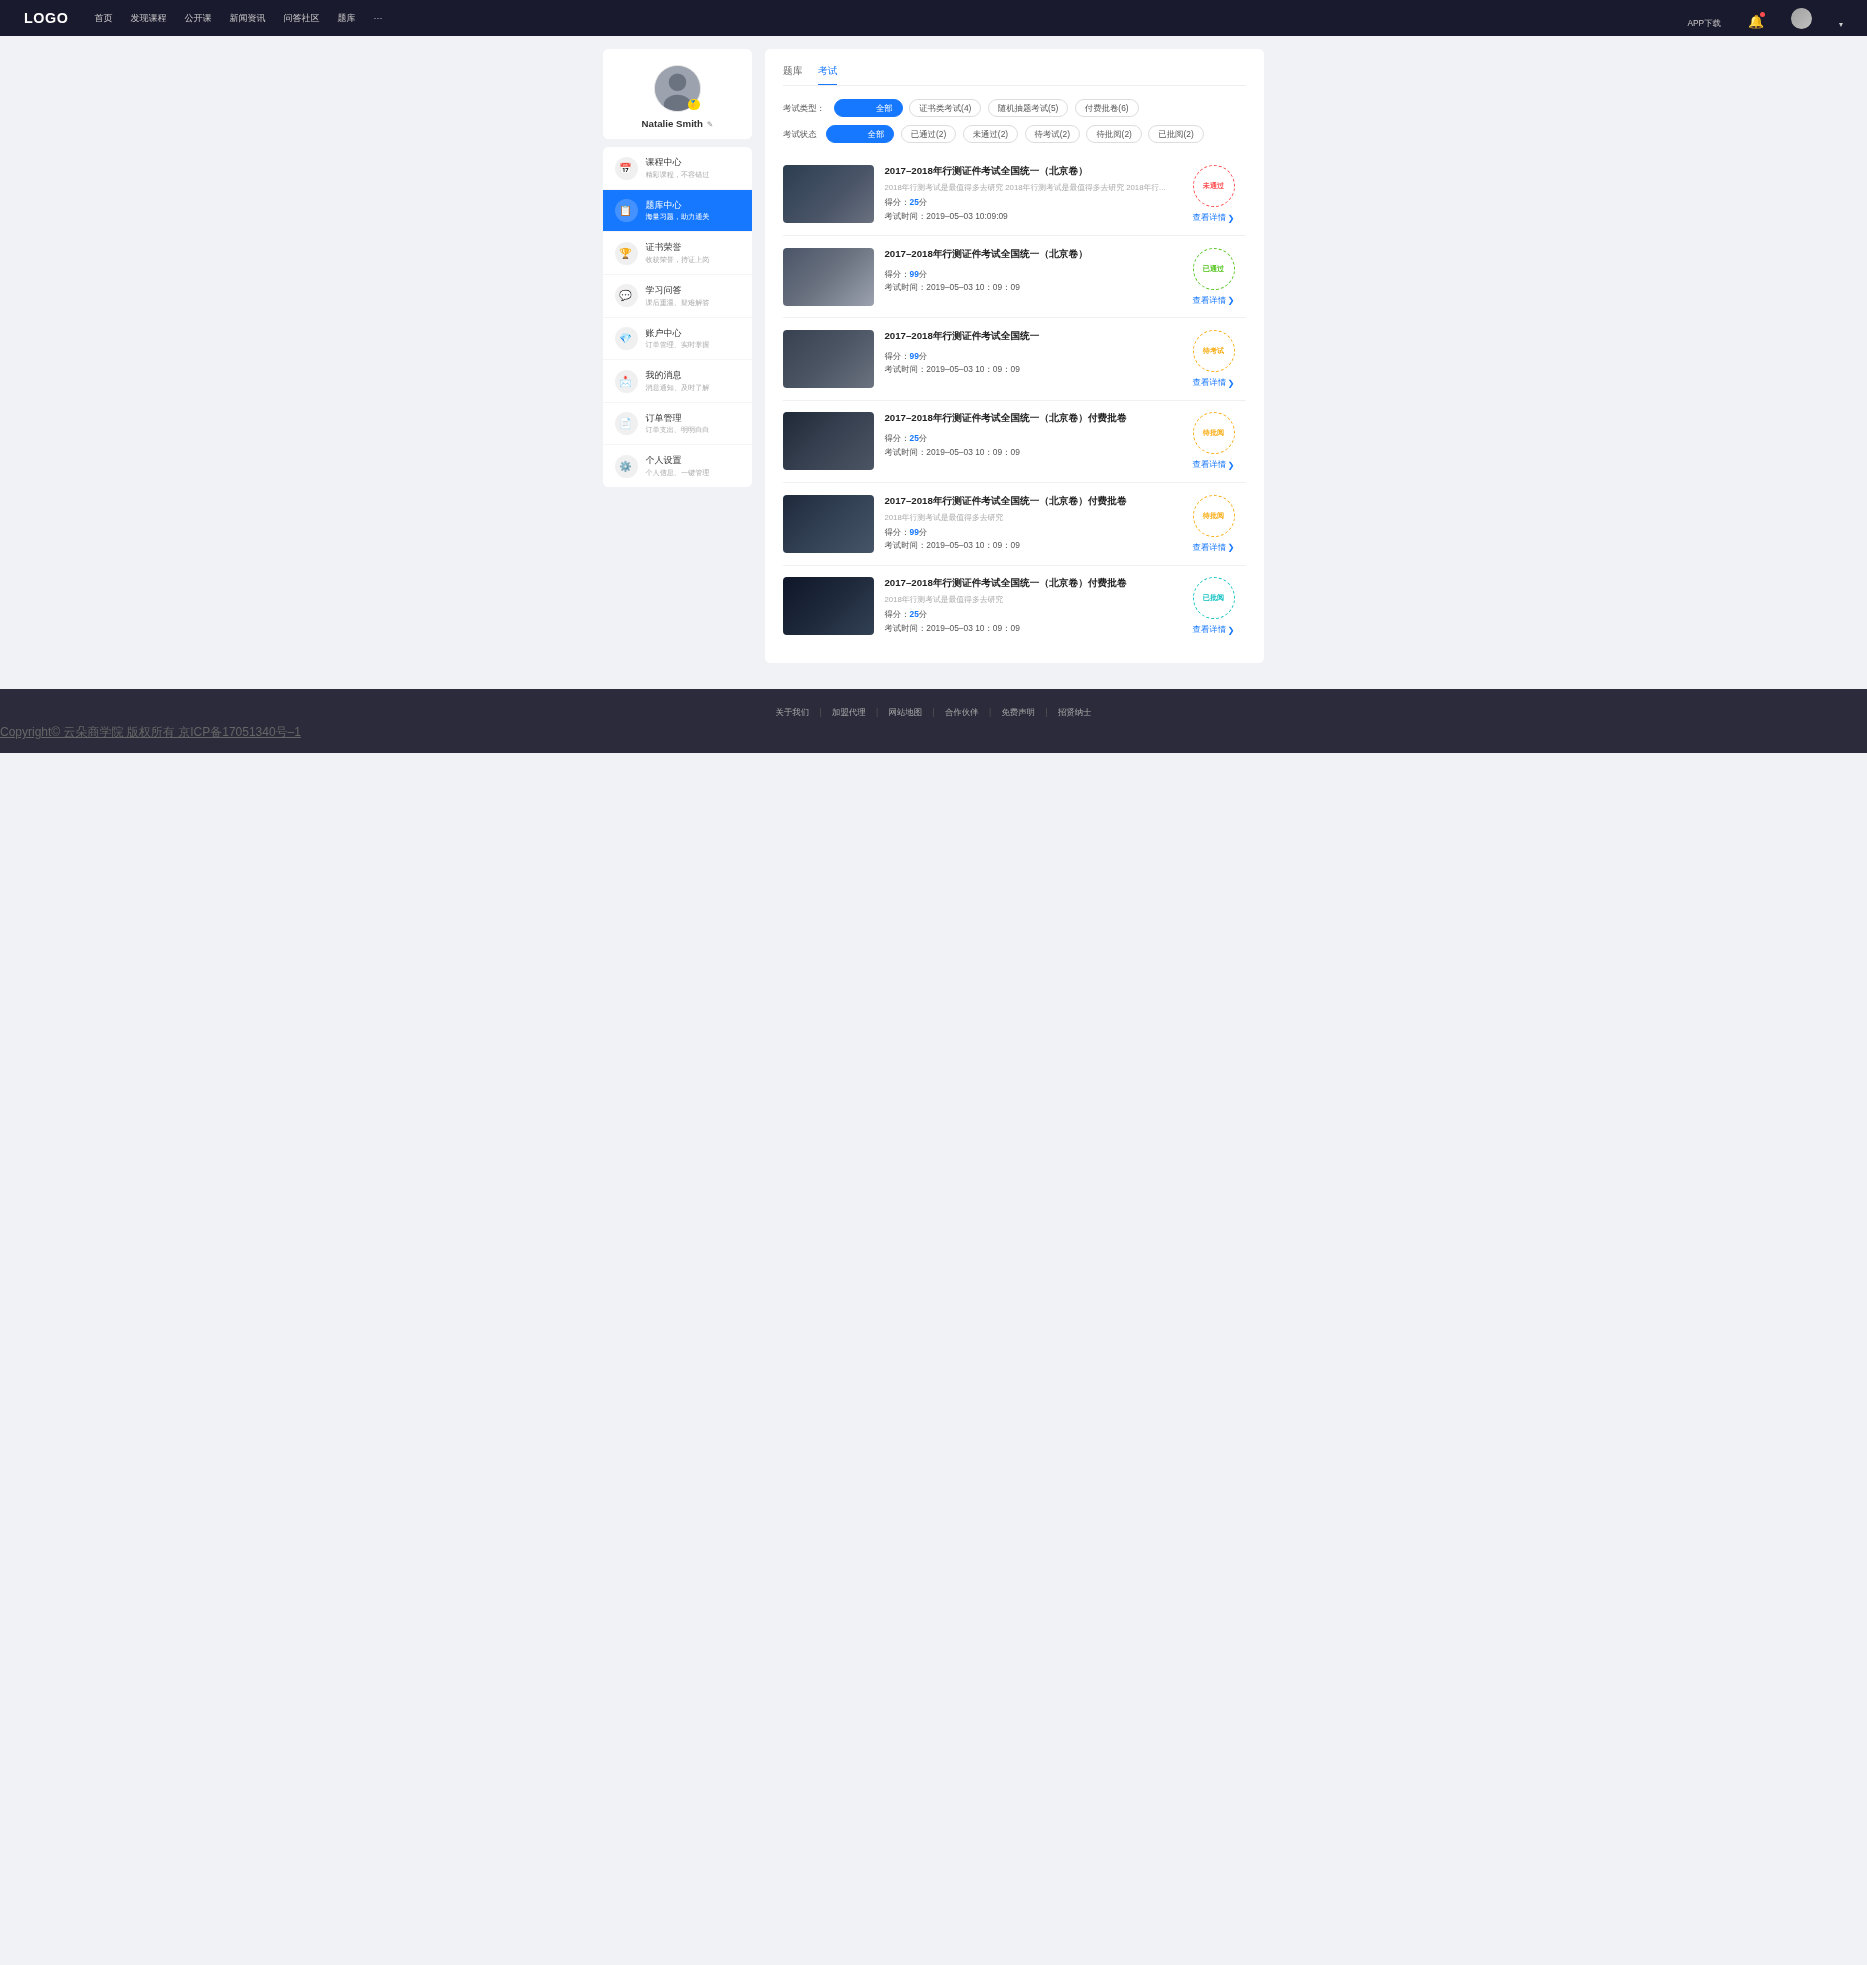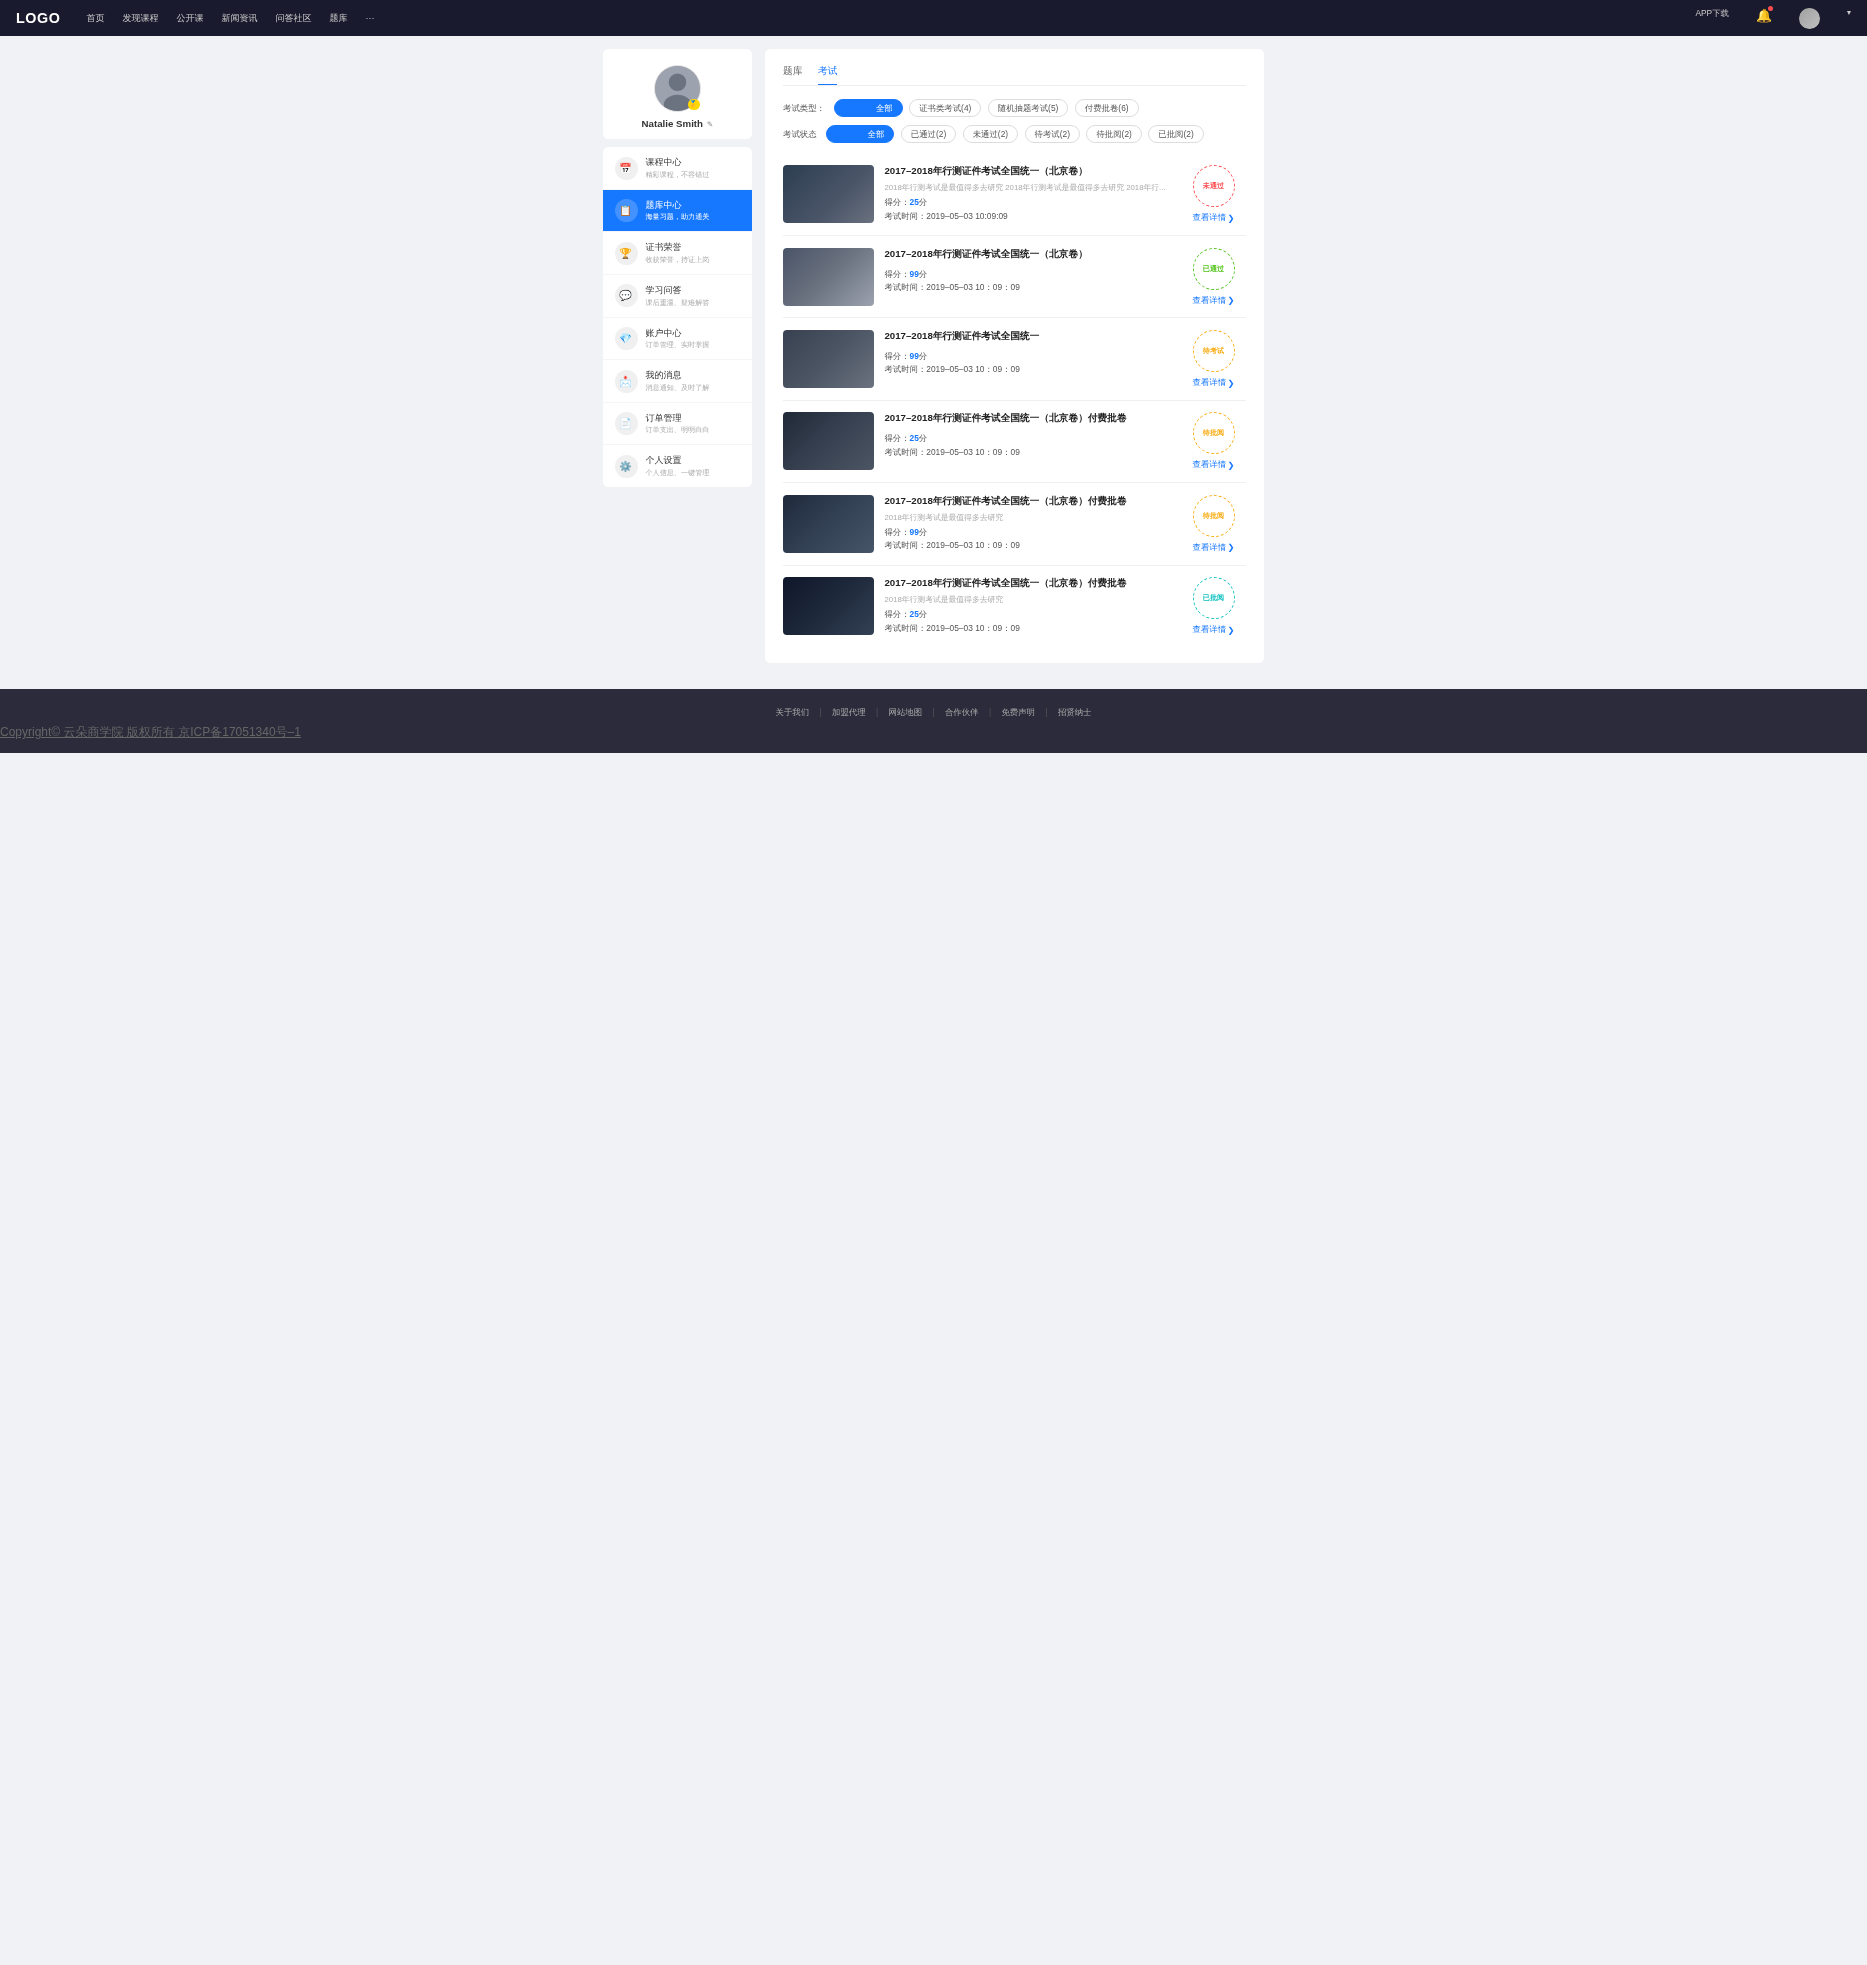--- a/index.html
+++ b/index.html
@@ -4,21 +4,21 @@
   <style>
     * { box-sizing: border-box; margin: 0; padding: 0; }
     body { font-family: "PingFang SC", "Microsoft YaHei", sans-serif; background: #f0f2f5; min-height: 100vh; }
 
     
     .header {
       background: #1a1a2e;
       height: 36px;
       display: flex;
       align-items: center;
-      padding: 0 16px;
+      padding: 0 24px;
       position: sticky;
       top: 0;
       z-index: 100;
     }
     .header-logo {
       font-size: 14.3px;
       font-weight: bold;
       color: white;
       margin-right: 26px;
       letter-spacing: 0.6px;
@@ -30,21 +30,21 @@
       flex: 1;
     }
     .header-nav a {
       color: #ccc;
       text-decoration: none;
       font-size: 9px;
       cursor: pointer;
     }
     .header-right {
       display: flex;
-      align-items: flex-start;
+      align-items: flex-end;
       gap: 27px;
     }
     .app-download {
       color: #ccc;
       font-size: 8.4px;
       cursor: pointer;
     }
     .notification-icon {
       position: relative;
       cursor: pointer;

